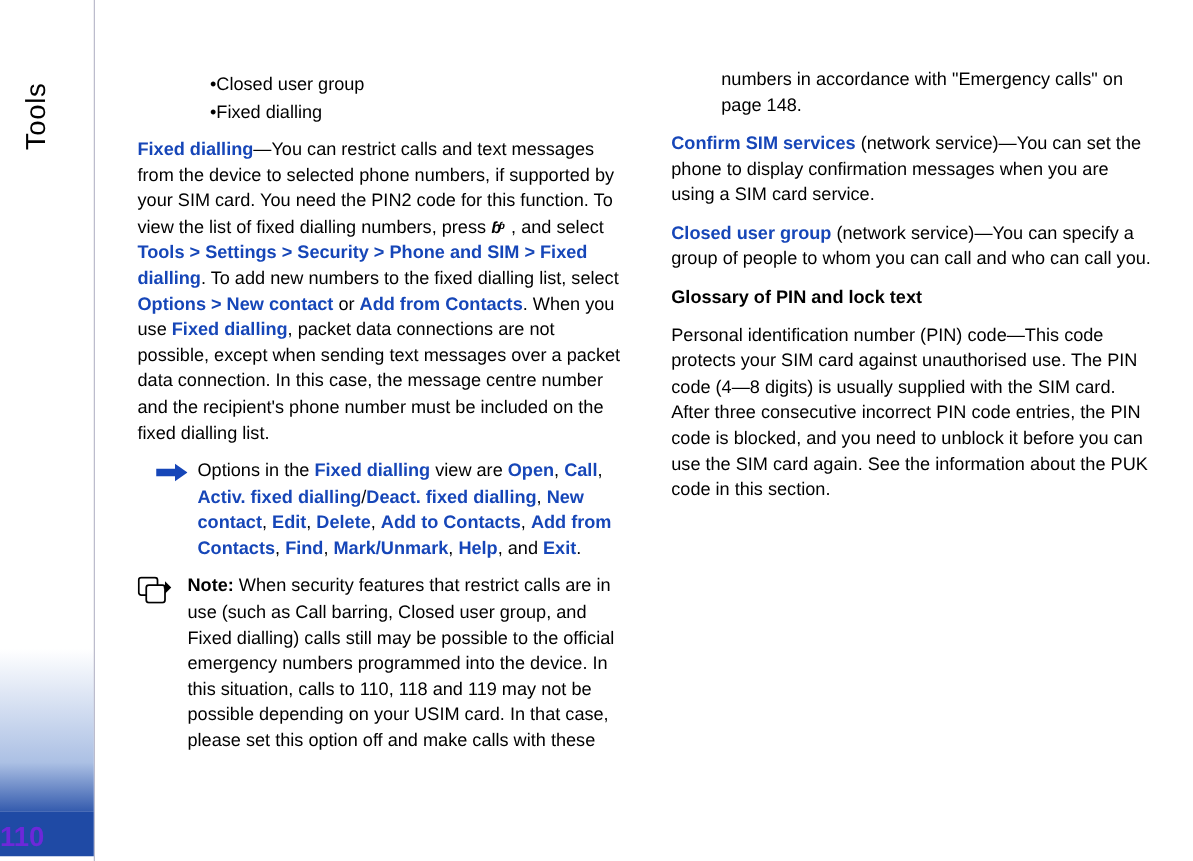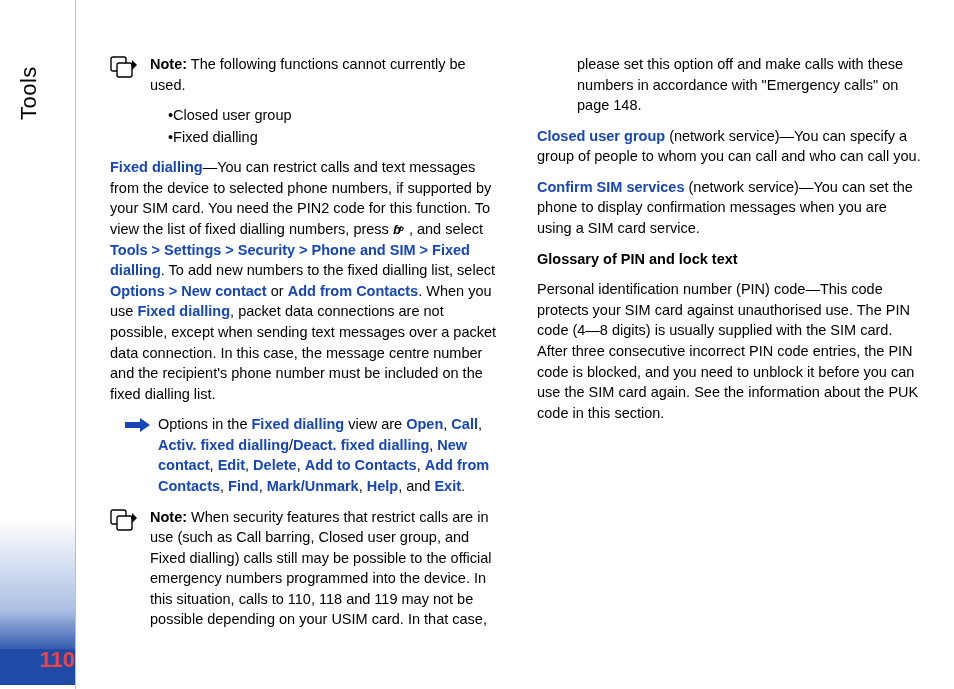--- a/index.html
+++ b/index.html
@@ -42,24 +42,24 @@
     position: absolute;
     left: 0;
     bottom: 40px;
     width: 75px;
     height: 130px;
     background: linear-gradient(to top, rgba(31,74,165,0.9) 0%, rgba(116,150,210,0.6) 30%, rgba(255,255,255,0) 100%);
   }
   .page-num {
     position: absolute;
     left: 0;
-    bottom: 16px;
+    bottom: 6px;
     width: 75px;
-    text-align: right;
-    color: #ef4444;
+    text-align: left;
+    color: #6d28d9;
     font-weight: bold;
     font-size: 22px;
   }
   .content {
     position: absolute;
     left: 110px;
     top: 54px;
     right: 30px;
     bottom: 48px;
     column-count: 2;
@@ -111,31 +111,20 @@
 <body>
 
 <div class="vline"></div>
 <div class="side-title">Tools</div>
 <div class="page-num-grad"></div>
 <div class="page-num-bg"></div>
 <div class="page-num">110</div>
 
 <div class="content">
 
-  <div class="note-block">
-    <svg class="note-icon" viewBox="0 0 28 22">
-      <rect x="1" y="1" width="15" height="14" rx="2" fill="none" stroke="#000" stroke-width="1.4"></rect>
-      <rect x="7" y="7" width="15" height="14" rx="2" fill="#fff" stroke="#000" stroke-width="1.4"></rect>
-      <path d="M22 12 L22 4 L27 9 L22 14" fill="#000"></path>
-      <line x1="22" y1="9" x2="21" y2="9" stroke="#000" stroke-width="1.4"></line>
-    </svg>
-    <div class="note-text">
-      <span class="note-label">Note:</span><span> The following functions cannot currently be used.</span>
-    </div>
-  </div>
 
   <ul class="bullets">
     <li>•<span>Closed user group</span></li>
     <li>•<span>Fixed dialling</span></li>
   </ul>
 
   <p>
     <span class="blue">Fixed dialling</span><span>—You can restrict calls and text messages from the device to selected phone numbers, if supported by your SIM card. You need the PIN2 code for this function. To view the list of fixed dialling numbers, press </span><svg class="key-icon" width="16" height="14" viewBox="0 0 16 14">
         <text x="0" y="11" font-size="13" font-style="italic" font-weight="bold">ɓ</text>
         <text x="6" y="8" font-size="8" font-style="italic" font-weight="bold">ɓ</text>
@@ -157,24 +146,24 @@
       <rect x="7" y="7" width="15" height="14" rx="2" fill="#fff" stroke="#000" stroke-width="1.4"></rect>
       <path d="M22 12 L22 4 L27 9 L22 14" fill="#000"></path>
       <line x1="22" y1="9" x2="21" y2="9" stroke="#000" stroke-width="1.4"></line>
     </svg>
     <div class="note-text">
       <span class="note-label">Note:</span><span> When security features that restrict calls are in use (such as Call barring, Closed user group, and Fixed dialling) calls still may be possible to the official emergency numbers programmed into the device. In this situation, calls to 110, 118 and 119 may not be possible depending on your USIM card. In that case, please set this option off and make calls with these numbers in accordance with "Emergency calls" on page 148.</span>
     </div>
   </div>
 
   <p>
-    <span class="blue">Closed user group</span><span> (network service)—You can specify a group of people to whom you can call and who can call you.</span>
+    <span class="blue">Confirm SIM services</span><span> (network service)—You can set the phone to display confirmation messages when you are using a SIM card service.</span>
   </p>
 
   <p>
-    <span class="blue">Confirm SIM services</span><span> (network service)—You can set the phone to display confirmation messages when you are using a SIM card service.</span>
+    <span class="blue">Closed user group</span><span> (network service)—You can specify a group of people to whom you can call and who can call you.</span>
   </p>
 
   <p class="section-head">Glossary of PIN and lock text</p>
 
   <p>Personal identification number (PIN) code—This code protects your SIM card against unauthorised use. The PIN code (4—8 digits) is usually supplied with the SIM card. After three consecutive incorrect PIN code entries, the PIN code is blocked, and you need to unblock it before you can use the SIM card again. See the information about the PUK code in this section.</p>
 
 </div>
 
 </body></html>

